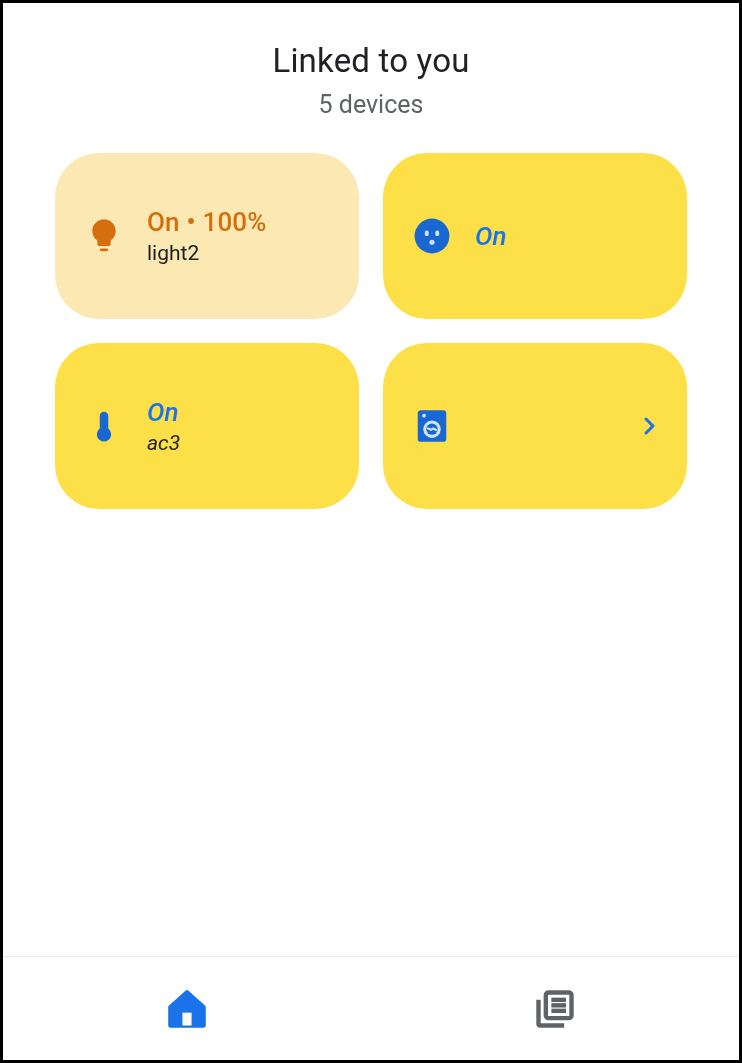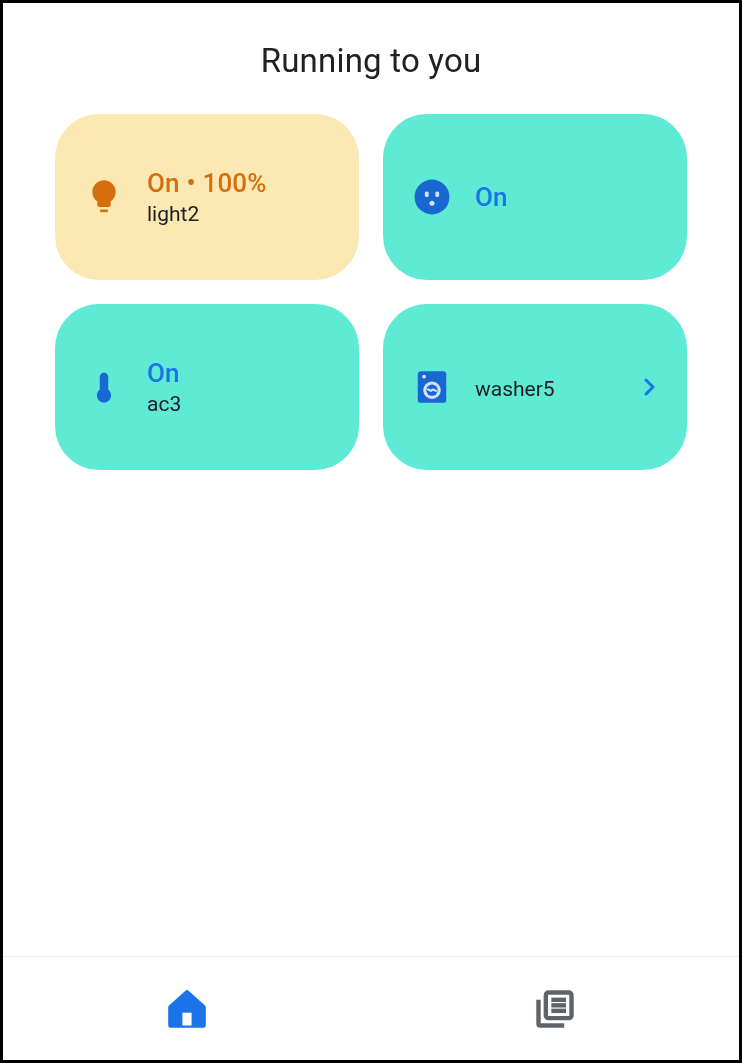--- a/index.html
+++ b/index.html
@@ -38,21 +38,21 @@
     }
     .device-card {
       border-radius: 44px;
       height: 166px;
       display: flex;
       align-items: center;
       padding: 0 26px 0 28px;
       cursor: pointer;
       position: relative;
     }
-    .device-card.blue { background: #5eead4; }
+    .device-card.blue { background: #fde047; font-style: italic; }
     .device-card.yellow { background: #fce8b2; }
     .card-icon {
       width: 42px;
       height: 42px;
       flex-shrink: 0;
       display: flex;
       align-items: center;
       justify-content: center;
     }
     .card-text {
@@ -95,21 +95,22 @@
     }
     .nav-icon {
       width: 44px;
       height: 44px;
     }
   </style>
 </head>
 <body>
 
 <div class="header">
-  <div class="header-title">Running to you</div>
+  <div class="header-title">Linked to you</div>
+  <div class="header-subtitle">5 devices</div>
 </div>
 
 <div class="device-grid">
 
   <div class="device-card yellow">
     <div class="card-icon">
       <svg viewBox="0 0 24 24" width="40" height="40" fill="#d56e0c">
         <path d="M12 2C8.13 2 5 5.13 5 9c0 2.38 1.19 4.47 3 5.74V17c0 .55.45 1 1 1h6c.55 0 1-.45 1-1v-2.26c1.81-1.27 3-3.36 3-5.74 0-3.87-3.13-7-7-7z"></path>
         <rect x="9.5" y="19.5" width="5" height="1.6" rx="0.8"></rect>
       </svg>
@@ -151,21 +152,20 @@
     <div class="card-icon">
       <svg viewBox="0 0 24 24" width="38" height="38">
         <rect x="3" y="2" width="18" height="20" rx="2" fill="#1967d2"></rect>
         <circle cx="7" cy="5.5" r="1.2" fill="#d2e3fc"></circle>
         <circle cx="12" cy="14" r="5.5" fill="#d2e3fc"></circle>
         <circle cx="12" cy="14" r="3.6" fill="#1967d2"></circle>
         <path d="M9 14 C10 12.5, 11 15.5, 12 14 C13 12.5, 14 15.5, 15 14" stroke="#d2e3fc" stroke-width="1.3" fill="none"></path>
       </svg>
     </div>
     <div class="card-text">
-      <div class="card-name">washer5</div>
     </div>
     <div class="card-chevron">
       <svg viewBox="0 0 24 24" width="24" height="24" fill="none" stroke="#1a73e8" stroke-width="3" stroke-linecap="round" stroke-linejoin="round">
         <polyline points="9 5 16 12 9 19"></polyline>
       </svg>
     </div>
   </div>
 
 </div>
 

